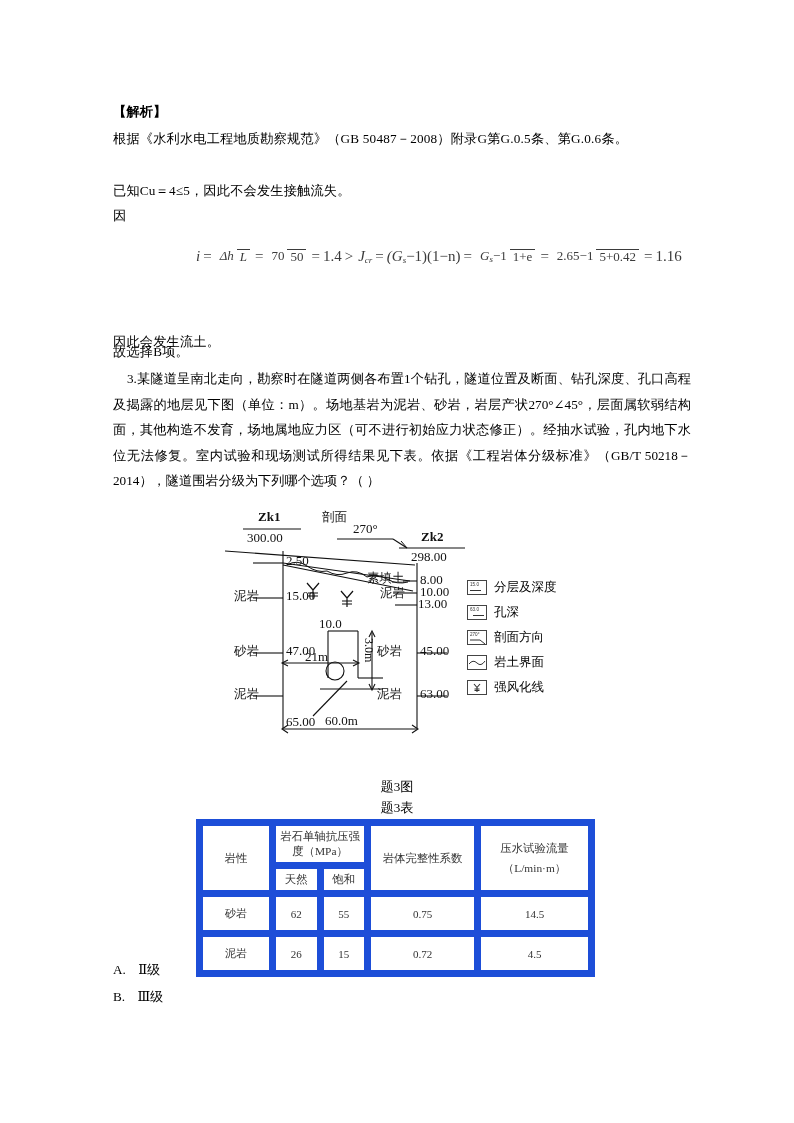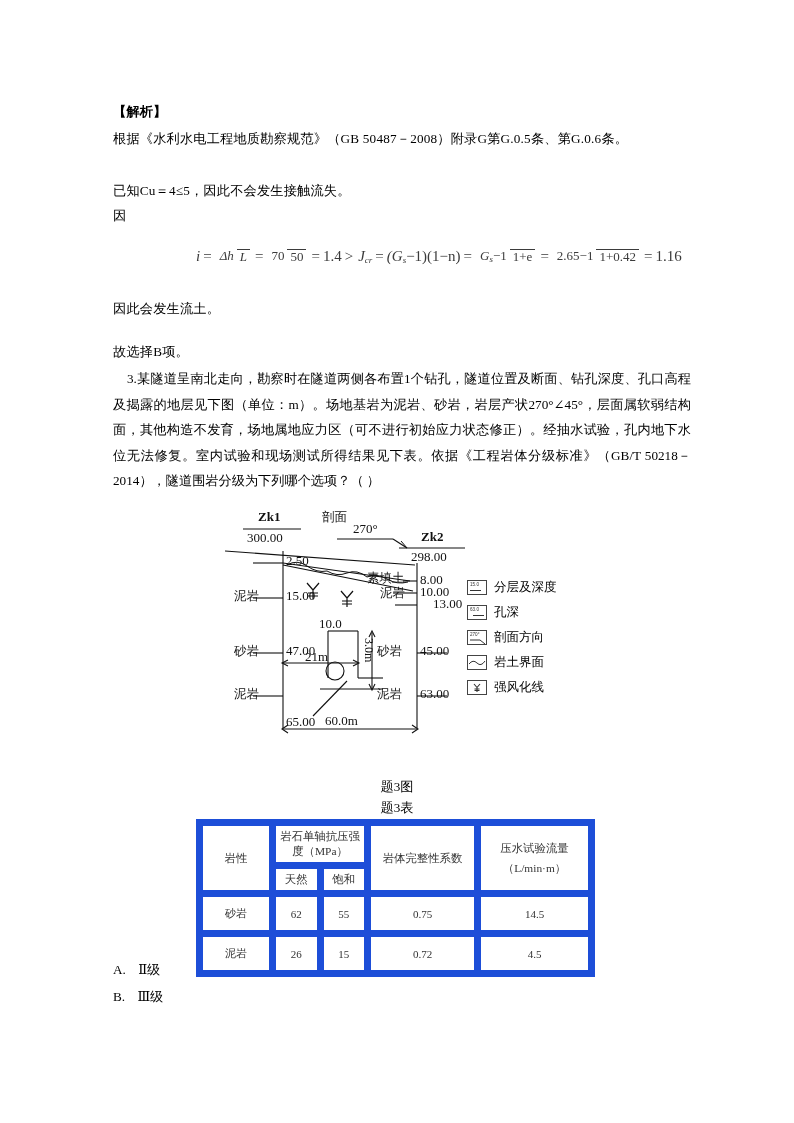--- a/index.html
+++ b/index.html
@@ -190,27 +190,27 @@
     <span>=</span>
     <span><span class="it">(G</span><span class="sub">s</span><span>−1)(1−n)</span></span>
     <span>=</span>
     <span class="frac">
       <span class="num"><span class="it">G</span><span class="sub">s</span><span>−1</span></span>
       <span class="den"><span>1+e</span></span>
     </span>
     <span>=</span>
     <span class="frac">
       <span class="num">2.65−1</span>
-      <span class="den">1+0.42</span>
+      <span class="den">5+0.42</span>
     </span>
     <span>=</span>
     <span>1.16</span>
   </div>
 
-  <div class="txt" style="left:113px; top:296px;">因此会发生流土。</div>
+  <div class="txt" style="left:113px; top:329px;">因此会发生流土。</div>
   <div class="txt" style="left:113px; top:339px;">故选择B项。</div>
 
   <div class="para" style="top:366px;">
     <span style="margin-left:14px;">3.</span><span>某隧道呈南北走向，勘察时在隧道两侧各布置1个钻孔，隧道位置及断面、钻孔深度、孔口高程及揭露的地层见下图（单位：m）。场地基岩为泥岩、砂岩，岩层产状270°∠45°，层面属软弱结构面，其他构造不发育，场地属地应力区（可不进行初始应力状态修正）。经抽水试验，孔内地下水位无法修复。室内试验和现场测试所得结果见下表。依据《工程岩体分级标准》（GB/T 50218－2014），隧道围岩分级为下列哪个选项？（  ）</span>
   </div>
 
   <div id="diagram">
     <svg width="365" height="248" viewBox="0 0 365 248">
       <g stroke="#111" fill="none" stroke-width="1.1">
 
@@ -291,21 +291,21 @@
     <div class="dnum" style="left:61px; top:85px;">15.00</div>
     <div class="dnum" style="left:61px; top:140px;">47.00</div>
     <div class="dnum" style="left:61px; top:183px;margin-top:28px;">65.00</div>
 
     <div class="dlabel" style="left:9px; top:85px;">泥岩</div>
     <div class="dlabel" style="left:9px; top:140px;">砂岩</div>
     <div class="dlabel" style="left:9px; top:183px;">泥岩</div>
 
     <div class="dnum" style="left:195px; top:69px;">8.00</div>
     <div class="dnum" style="left:195px; top:81px;">10.00</div>
-    <div class="dnum" style="left:208px; top:93px;text-align:right;">13.00</div>
+    <div class="dnum" style="left:193px; top:93px;text-align:right;">13.00</div>
     <div class="dnum" style="left:195px; top:140px;">45.00</div>
     <div class="dnum" style="left:195px; top:183px;">63.00</div>
 
     <div class="dlabel" style="left:142px; top:67px;">素填土</div>
     <div class="dlabel" style="left:155px; top:82px;">泥岩</div>
     <div class="dlabel" style="left:152px; top:140px;">砂岩</div>
     <div class="dlabel" style="left:152px; top:183px;">泥岩</div>
 
     <div class="dnum" style="left:94px; top:113px;">10.0</div>
     <div class="dnum" style="left:136px; top:135px; writing-mode:vertical-rl; font-size:12px;">3.0m</div>

